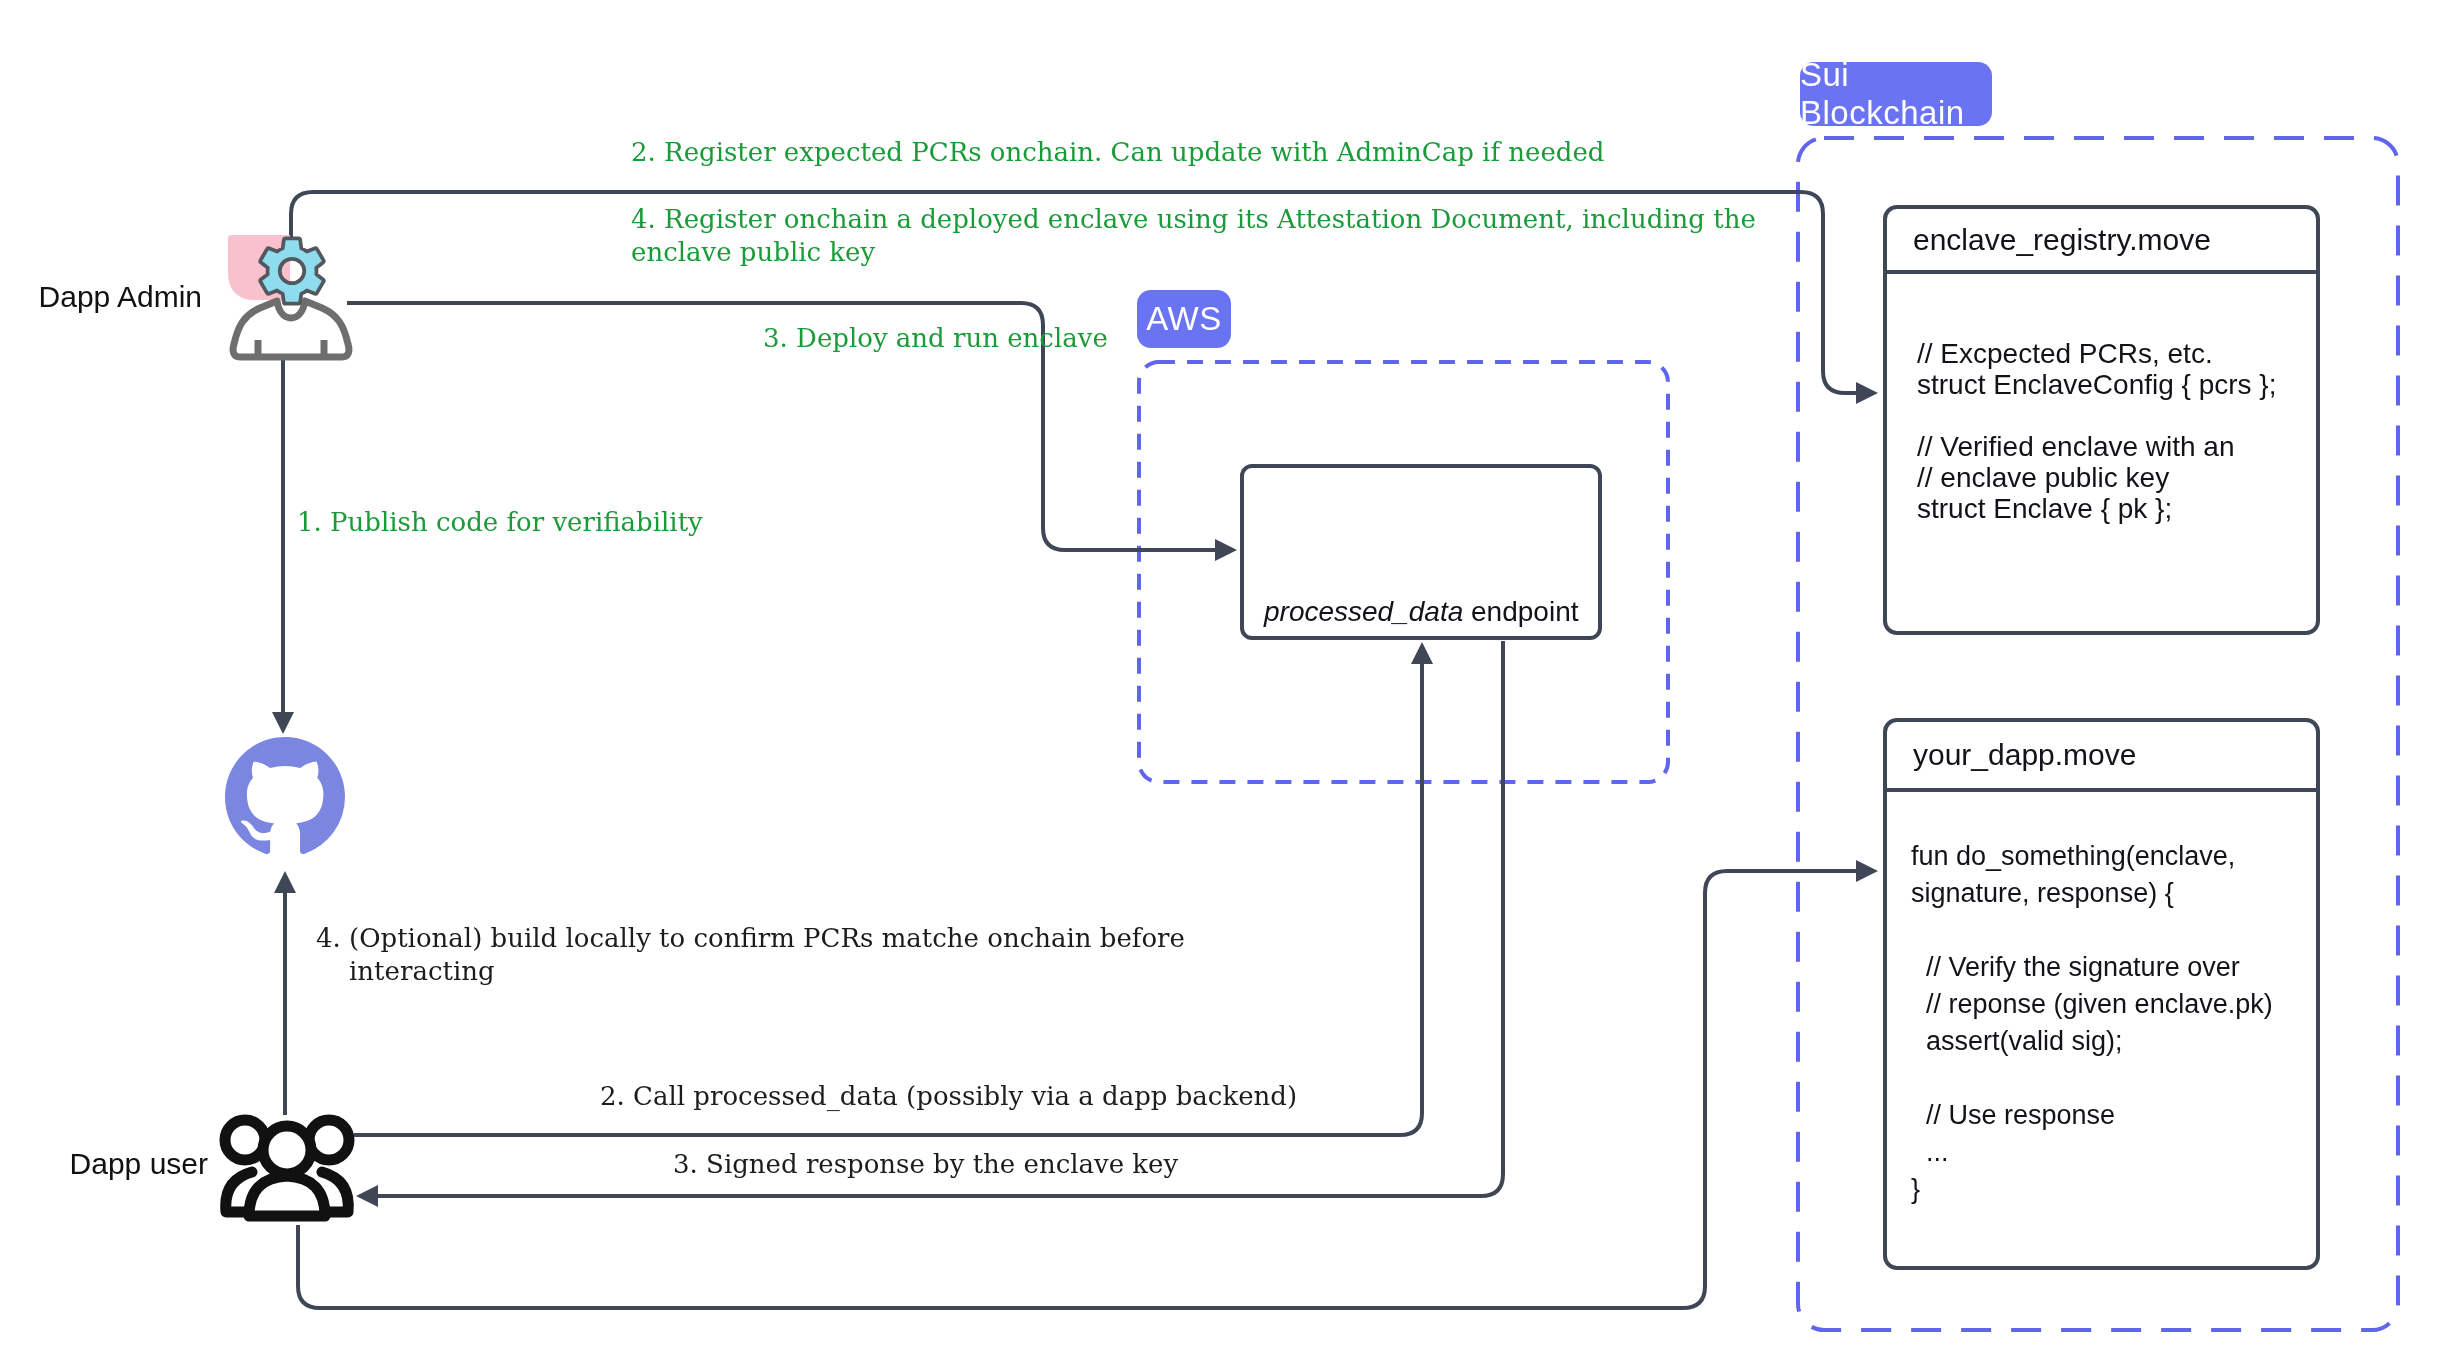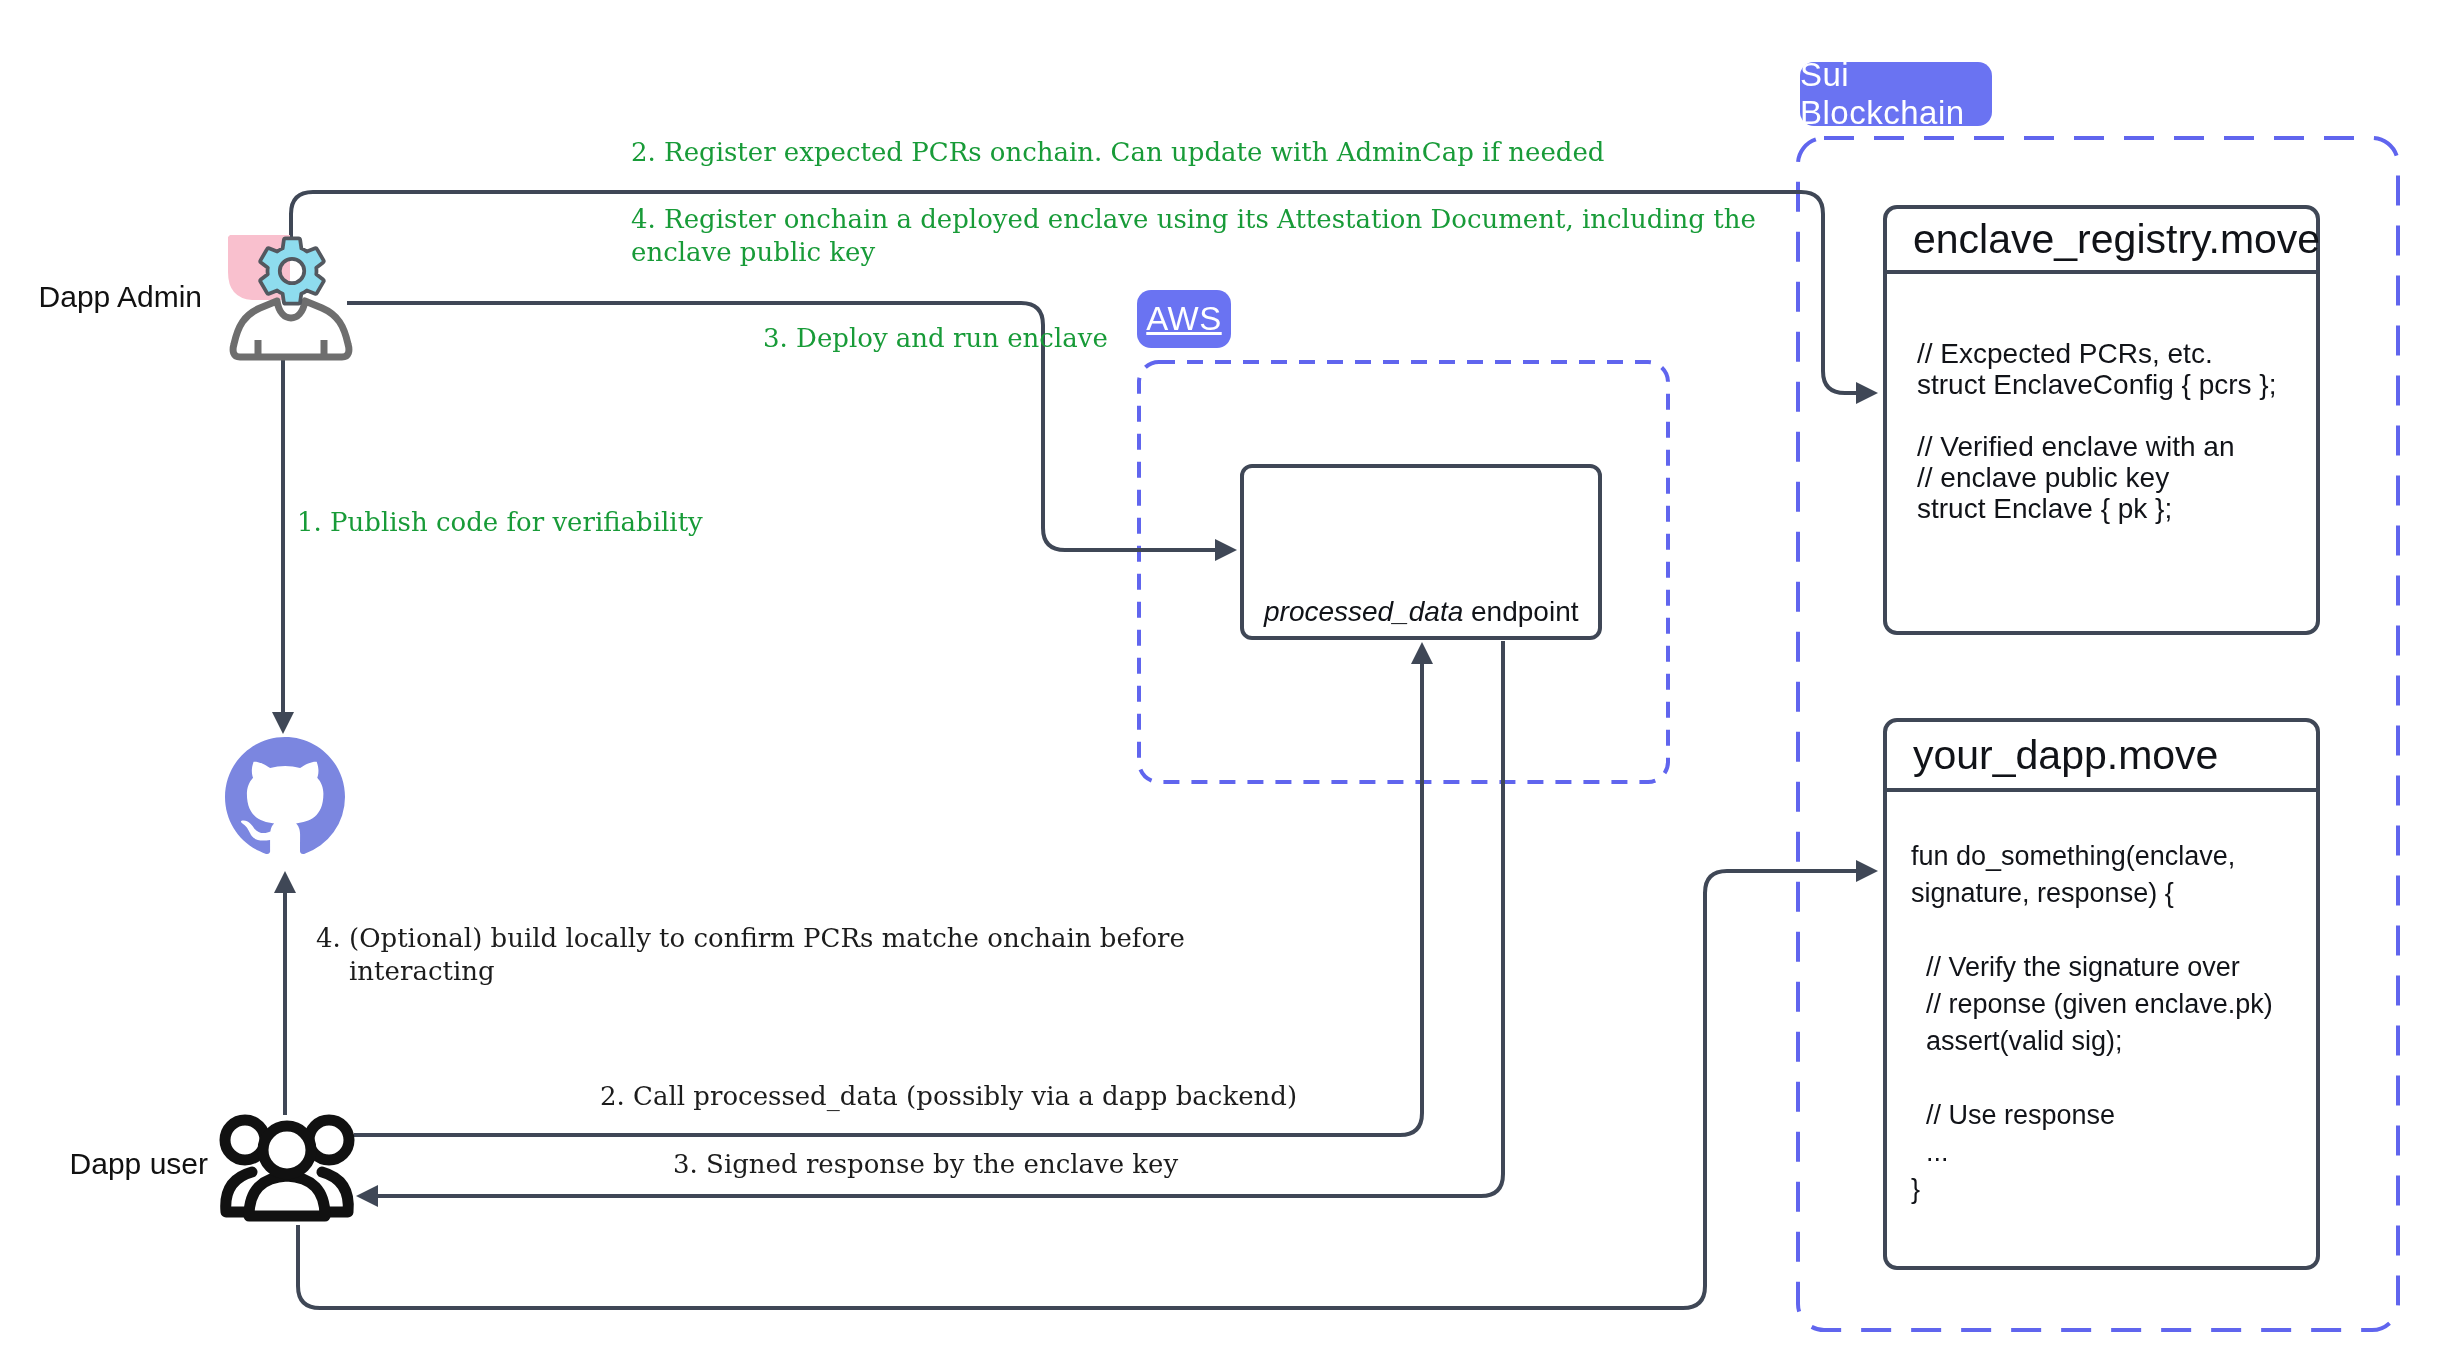--- a/index.html
+++ b/index.html
@@ -7,21 +7,21 @@
          font-family:"Liberation Sans",sans-serif;color:#1c1c1c;}
   svg{display:block;}
   
   #wires{position:absolute;left:0;top:0;z-index:1;}
   
   .badge{position:absolute;z-index:3;background:#6a73f2;color:#ffffff;border-radius:14px;
          display:flex;align-items:center;justify-content:center;font-size:33px;letter-spacing:.5px;}
   
   .modbox{position:absolute;z-index:2;background:#ffffff;border:4px solid #3f4756;border-radius:14px;box-sizing:border-box;}
   .modbox .titlebar{border-bottom:4px solid #3f4756;display:flex;align-items:center;padding-left:26px;
-                    font-size:41px;color:#111318;}
+                    font-size:30px;color:#111318;}
   .modbox .code{white-space:pre;font-size:27px;line-height:37px;color:#111318;}
   .modbox.registry .code{line-height:31px;font-size:28px;}
   
   .nitro{position:absolute;z-index:2;background:#ffffff;border:4px solid #3f4756;border-radius:12px;box-sizing:border-box;}
   .nitro .body{white-space:pre;font-size:28px;line-height:33px;color:#111318;padding:16px 0 0 20px;}
   .nitro .endpoint{position:absolute;left:20px;bottom:8px;font-size:28px;color:#111318;white-space:nowrap;}
   .nitro .endpoint .it{font-style:italic;}
   
   .note{position:absolute;z-index:2;font-family:"DejaVu Serif",serif;font-size:26px;line-height:33px;white-space:pre;}
   .note.green{color:#189b38;}
@@ -110,21 +110,21 @@
   <div class="note green" style="left:631px;top:203px;">4. Register onchain a deployed enclave using its Attestation Document, including the
 enclave public key</div>
   <div class="note green" style="left:727px;top:322px;margin-left:36px;">3. Deploy and run enclave</div>
   <div class="note green" style="left:297px;top:506px;">1. Publish code for verifiability</div>
 
   <div class="note black" style="left:316px;top:922px;">4. (Optional) build locally to confirm PCRs matche onchain before
     interacting</div>
   <div class="note black" style="left:600px;top:1080px;">2. Call processed_data (possibly via a dapp backend)</div>
   <div class="note black" style="left:673px;top:1148px;">3. Signed response by the enclave key</div>
 
-  <div class="badge" style="left:1137px;top:290px;width:94px;height:58px;text-decoration:underline;">AWS</div>
+  <div class="badge" style="left:1137px;top:290px;width:94px;height:58px;">AWS</div>
 
   <div class="nitro" style="left:1240px;top:464px;width:362px;height:176px;">
     <div class="endpoint"><span class="it">processed_data</span><span> endpoint</span></div>
   </div>
 
   <div class="badge" style="left:1800px;top:62px;width:192px;height:64px;">Sui Blockchain</div>
 
   <div class="modbox registry" style="left:1883px;top:205px;width:437px;height:430px;">
     <div class="titlebar" style="height:61px;">enclave_registry.move</div>
     <div class="code" style="padding:64px 0 0 30px;">// Excpected PCRs, etc.

